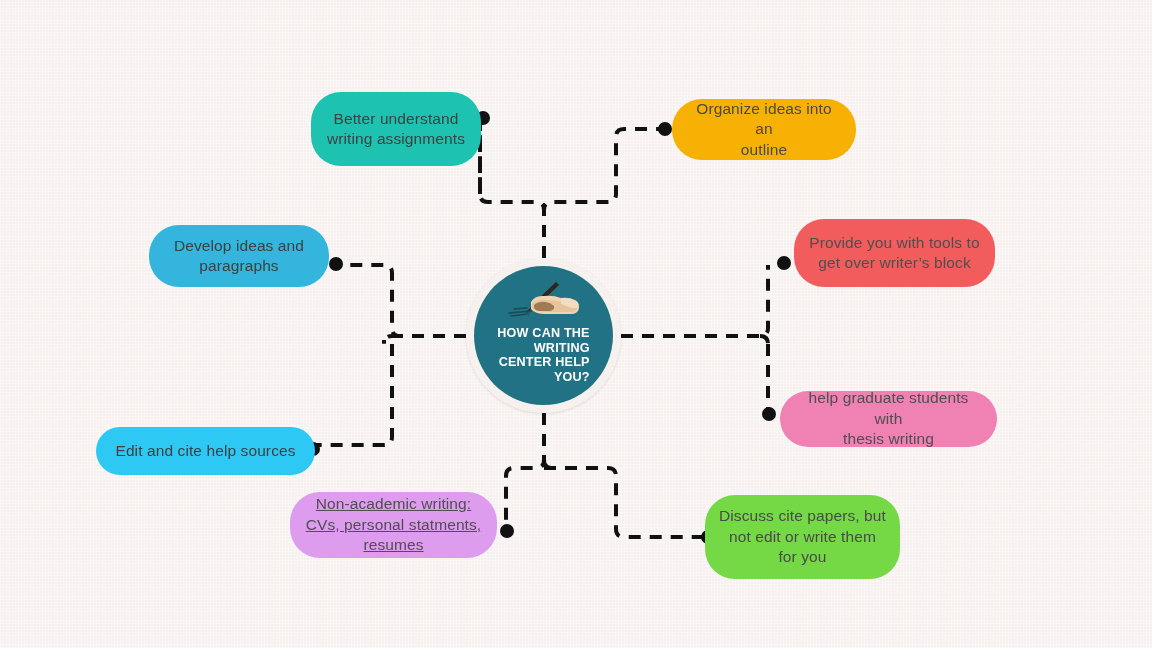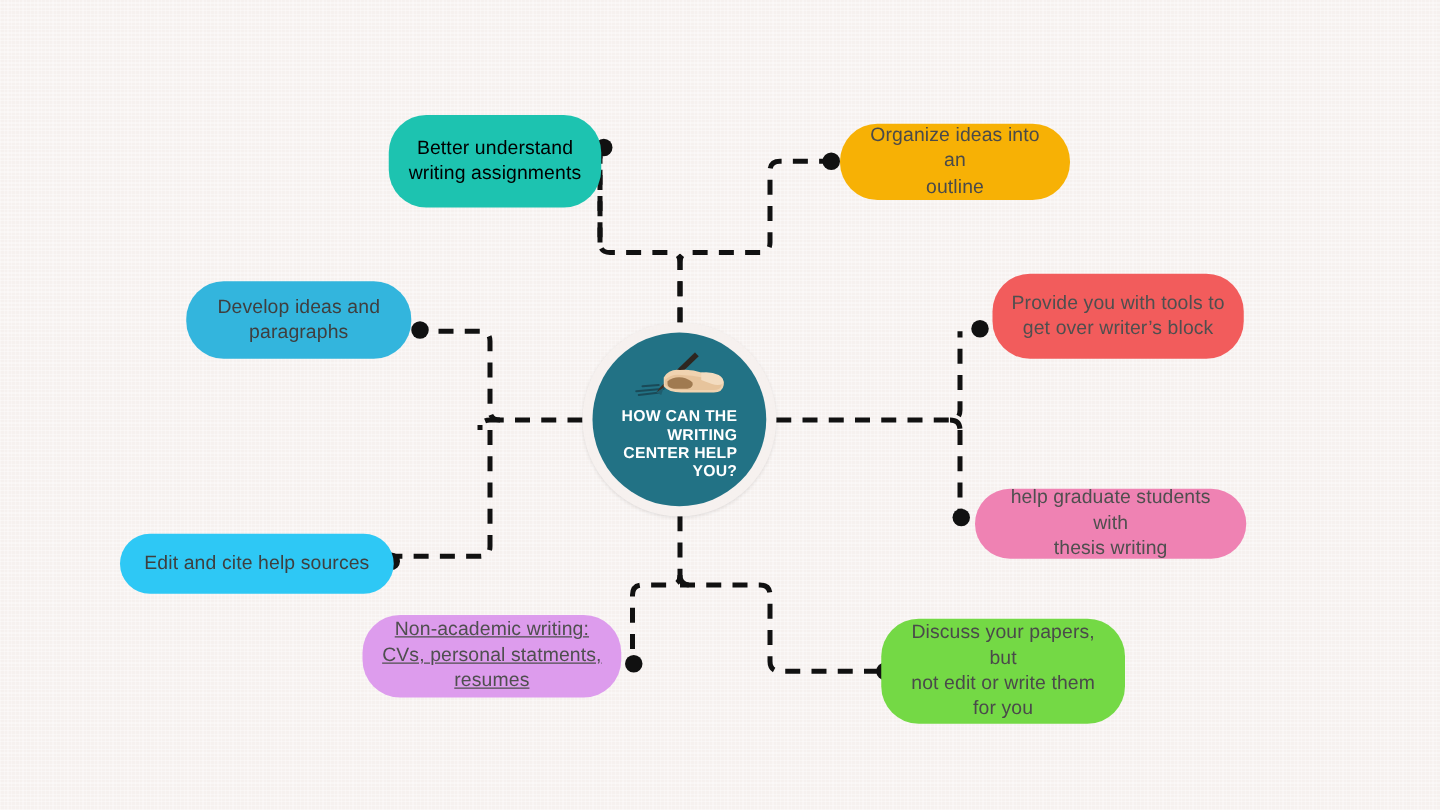--- a/index.html
+++ b/index.html
@@ -116,42 +116,42 @@
       <circle cx="665" cy="129" r="7"></circle>
       <circle cx="336" cy="264" r="7"></circle>
       <circle cx="784" cy="263" r="7"></circle>
       <circle cx="313" cy="449" r="7"></circle>
       <circle cx="769" cy="414" r="7"></circle>
       <circle cx="507" cy="531" r="7"></circle>
       <circle cx="708" cy="537" r="7"></circle>
     </g>
   </svg>
 
-  <div class="node" style="left:311px; top:92px; width:170px; height:74px; background:#1dc3b0; color:#000000;">Better understand
+  <div class="node" style="left:311px; top:92px; width:170px; height:74px; background:#1dc3b0; color:#404040;">Better understand
 writing assignments</div>
 
   <div class="node" style="left:672px; top:99px; width:184px; height:61px; background:#f7b105; color:#4a4a4a;">Organize ideas into an
 outline</div>
 
   <div class="node" style="left:149px; top:225px; width:180px; height:62px; background:#33b5dd; color:#3f3f3f;">Develop ideas and
 paragraphs</div>
 
   <div class="node" style="left:794px; top:219px; width:201px; height:68px; background:#f25c5c; color:#4f4f4f;">Provide you with tools to
 get over writer’s block</div>
 
   <div class="node" style="left:96px; top:427px; width:219px; height:48px; background:#2ec8f5; color:#3f3f3f;">Edit and cite help sources</div>
 
   <div class="node" style="left:780px; top:391px; width:217px; height:56px; background:#ef82b3; color:#4f4f4f;">help graduate students with
 thesis writing</div>
 
   <div class="node" style="left:290px; top:492px; width:207px; height:66px; background:#dd9ced; color:#4f4f4f;text-decoration:underline;">Non-academic writing:
 CVs, personal statments,
 resumes</div>
 
-  <div class="node" style="left:705px; top:495px; width:195px; height:84px; background:#74d945; color:#4a4a4a;">Discuss your papers, but
+  <div class="node" style="left:705px; top:495px; width:195px; height:84px; background:#74d945; color:#4a4a4a;">Discuss cite papers, but
 not edit or write them
 for you</div>
 
   <div class="center-node">
     <div class="center-disc">
       <svg class="center-illustration" viewBox="0 0 86 44" xmlns="http://www.w3.org/2000/svg">
 
         <g stroke="#1a4a58" stroke-width="1.6" fill="none" stroke-linecap="round">
           <path d="M8 33 L30 31"></path>
           <path d="M10 36 L27 34"></path>

